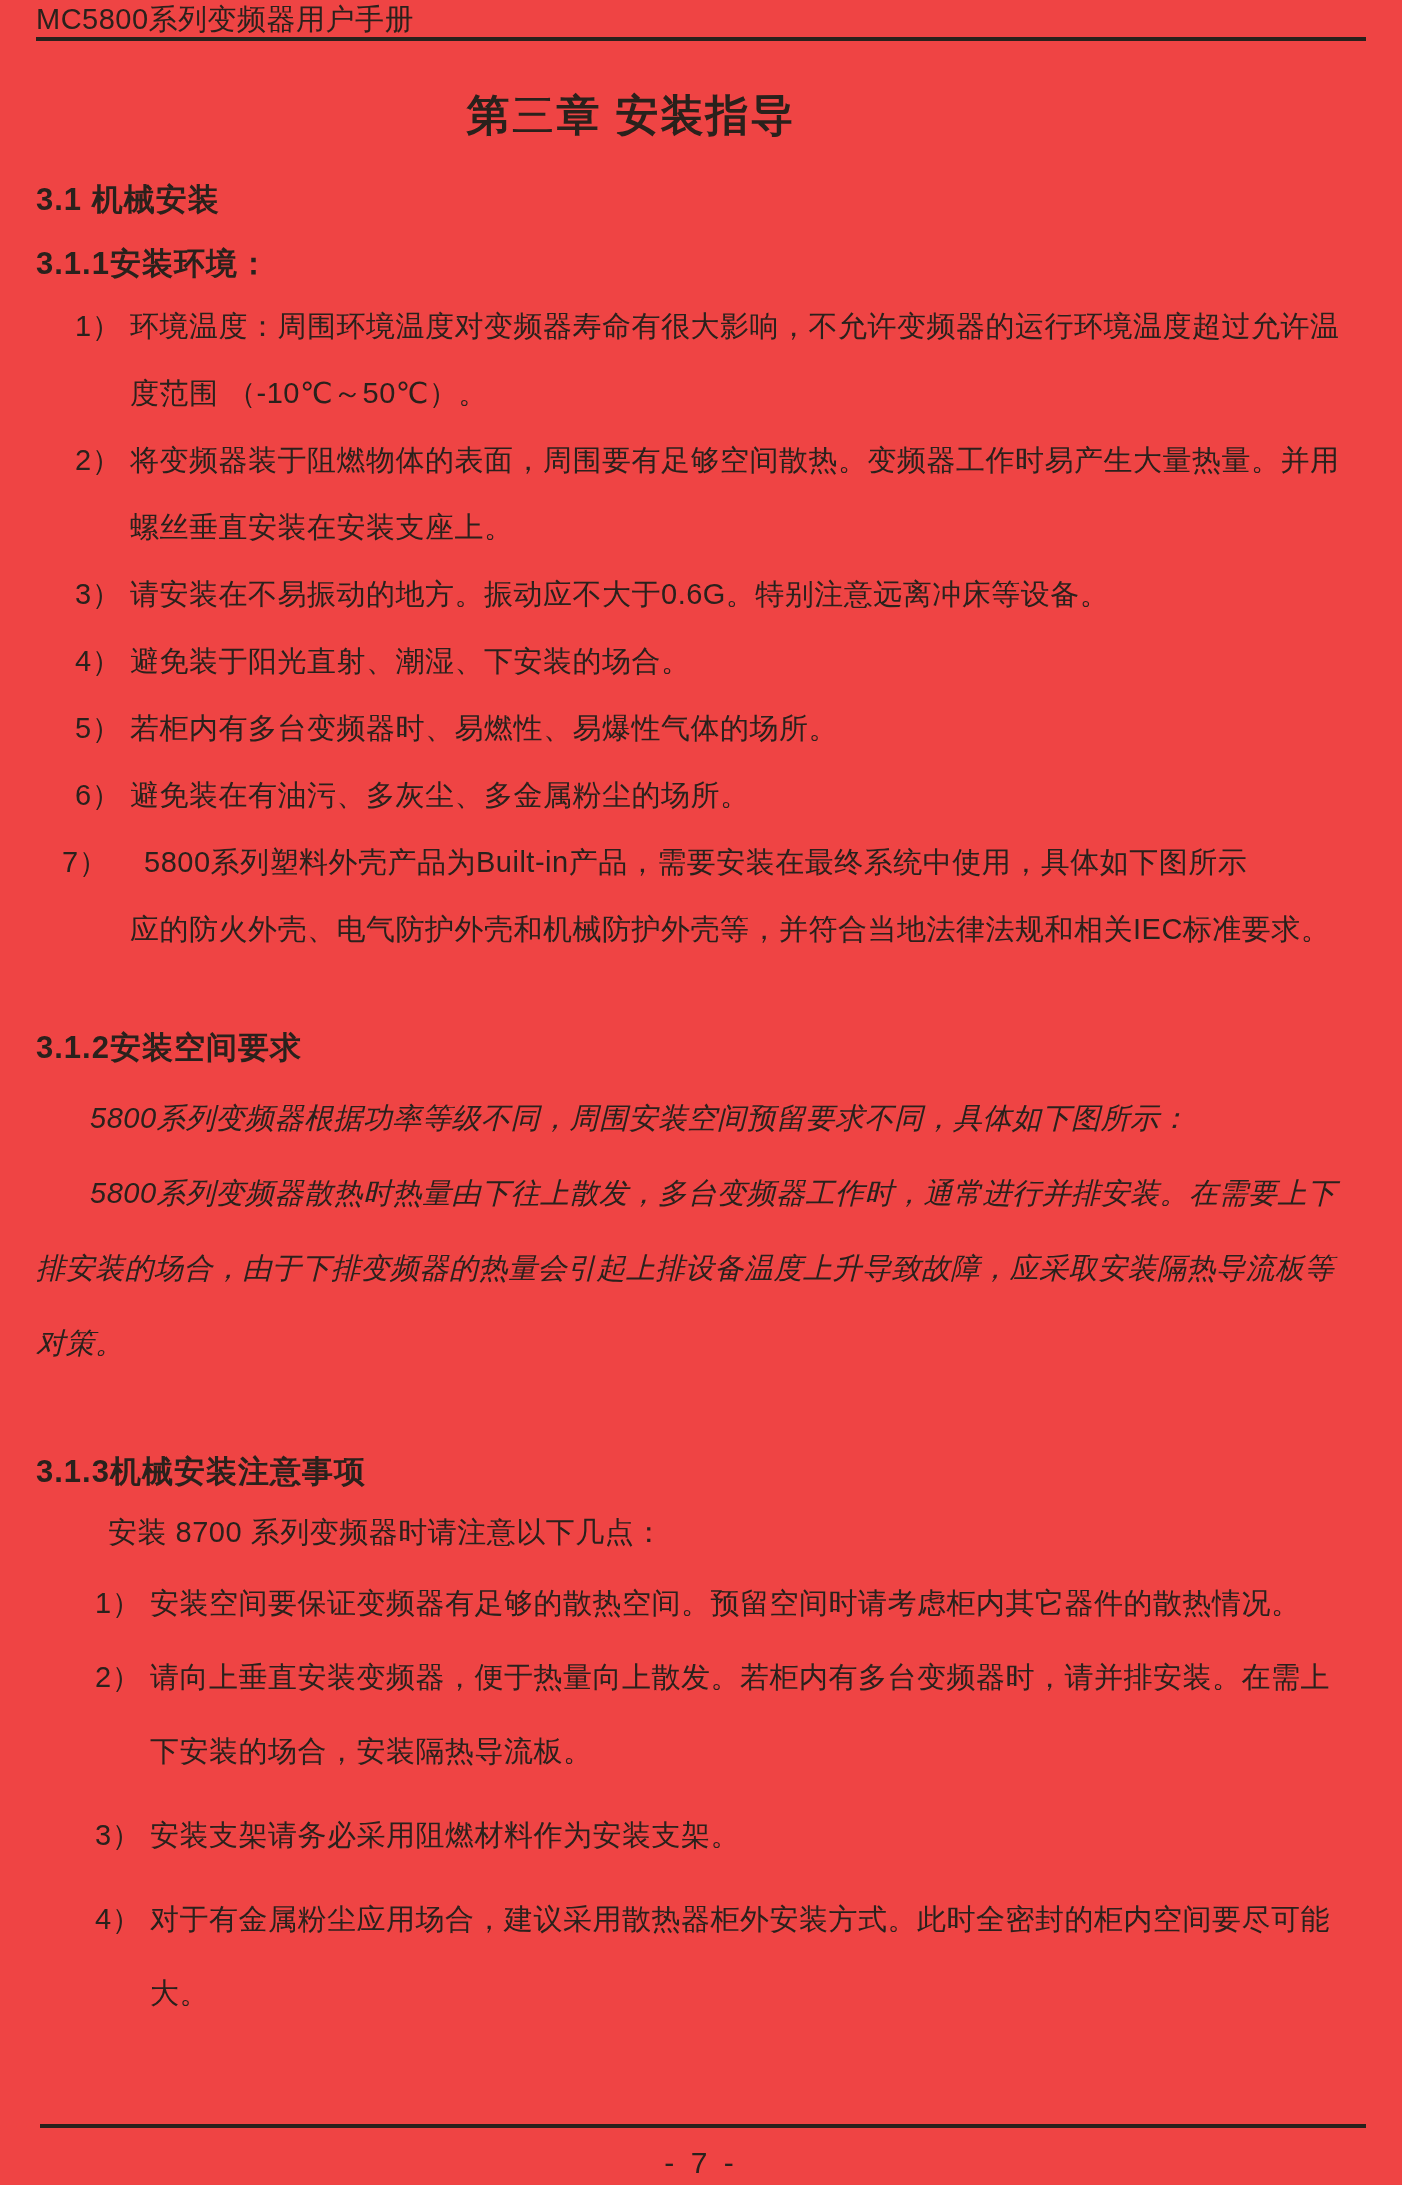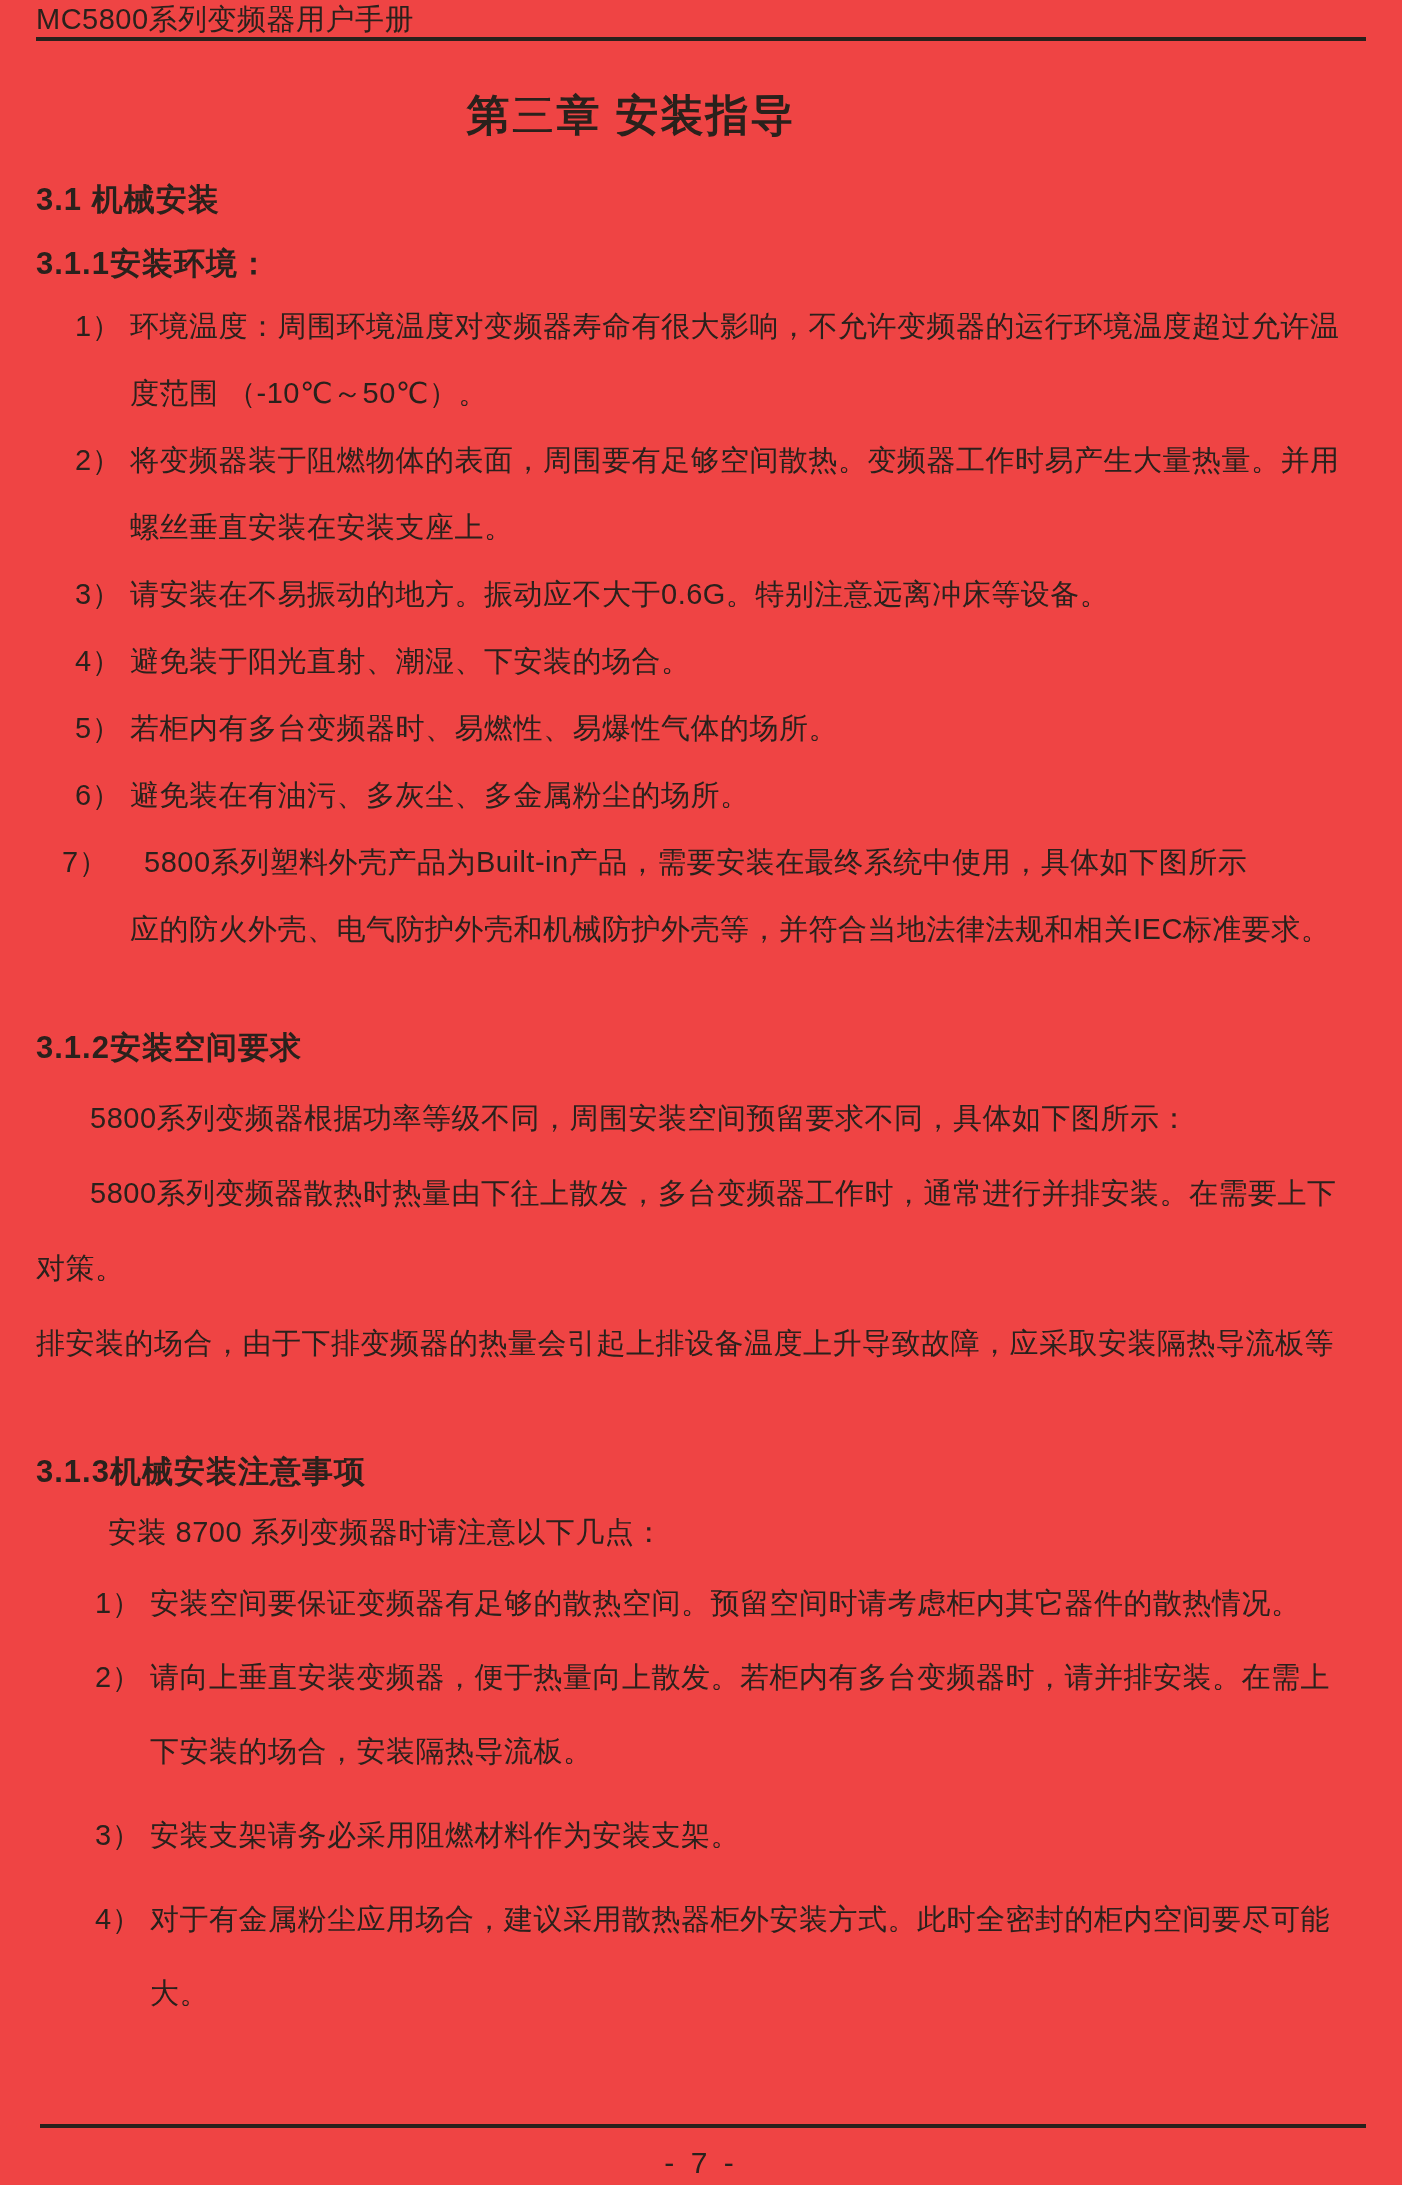--- a/index.html
+++ b/index.html
@@ -57,21 +57,21 @@
   .body-txt { font-size:29px; letter-spacing:0.5px; }
 
   .l311 { margin-top:10px; }
   .li { display:flex; line-height:67px; }
   .li .num { flex:none; margin-left:39px; width:55px; }
   .li .num7 { flex:none; margin-left:26px; width:68px; }
   .li .txt { flex:1; }
   .li .pad7 { padding-left:14px; }
   .cont { line-height:67px; padding-left:94px; }
 
-  .p75 { line-height:75px; }
+  .p75 { line-height:75px;font-style:italic; }
   .p75.first { margin-top:14px; }
   .ind { text-indent:54px; }
 
   .intro { margin-top:8px; line-height:67px; padding-left:72px; }
 
   .li3 { display:flex; line-height:74px; }
   .li3 .num { flex:none; margin-left:59px; width:55px; }
   .li3 .txt { flex:1; }
   .cont3 { line-height:74px; padding-left:114px; }
   .mt10 { margin-top:10px; }
@@ -145,22 +145,22 @@
         <span class="num7">7）</span>
         <span class="txt pad7">5800系列塑料外壳产品为Built-in产品，需要安装在最终系统中使用，具体如下图所示</span>
       </div>
       <div class="cont">应的防火外壳、电气防护外壳和机械防护外壳等，并符合当地法律法规和相关IEC标准要求。</div>
     </div>
 
     <div class="h3 sp312">3.1.2安装空间要求</div>
 
     <div class="p75 first ind body-txt">5800系列变频器根据功率等级不同，周围安装空间预留要求不同，具体如下图所示：</div>
     <div class="p75 ind body-txt">5800系列变频器散热时热量由下往上散发，多台变频器工作时，通常进行并排安装。在需要上下</div>
+    <div class="p75 body-txt">排安装的场合，由于下排变频器的热量会引起上排设备温度上升导致故障，应采取安装隔热导流板等</div>
     <div class="p75 body-txt">对策。</div>
-    <div class="p75 body-txt">排安装的场合，由于下排变频器的热量会引起上排设备温度上升导致故障，应采取安装隔热导流板等</div>
 
     <div class="h3 sp313">3.1.3机械安装注意事项</div>
 
     <div class="intro body-txt">安装 8700 系列变频器时请注意以下几点：</div>
 
     <div class="l313 body-txt">
       <div class="li3">
         <span class="num">1）</span>
         <span class="txt">安装空间要保证变频器有足够的散热空间。预留空间时请考虑柜内其它器件的散热情况。</span>
       </div>

